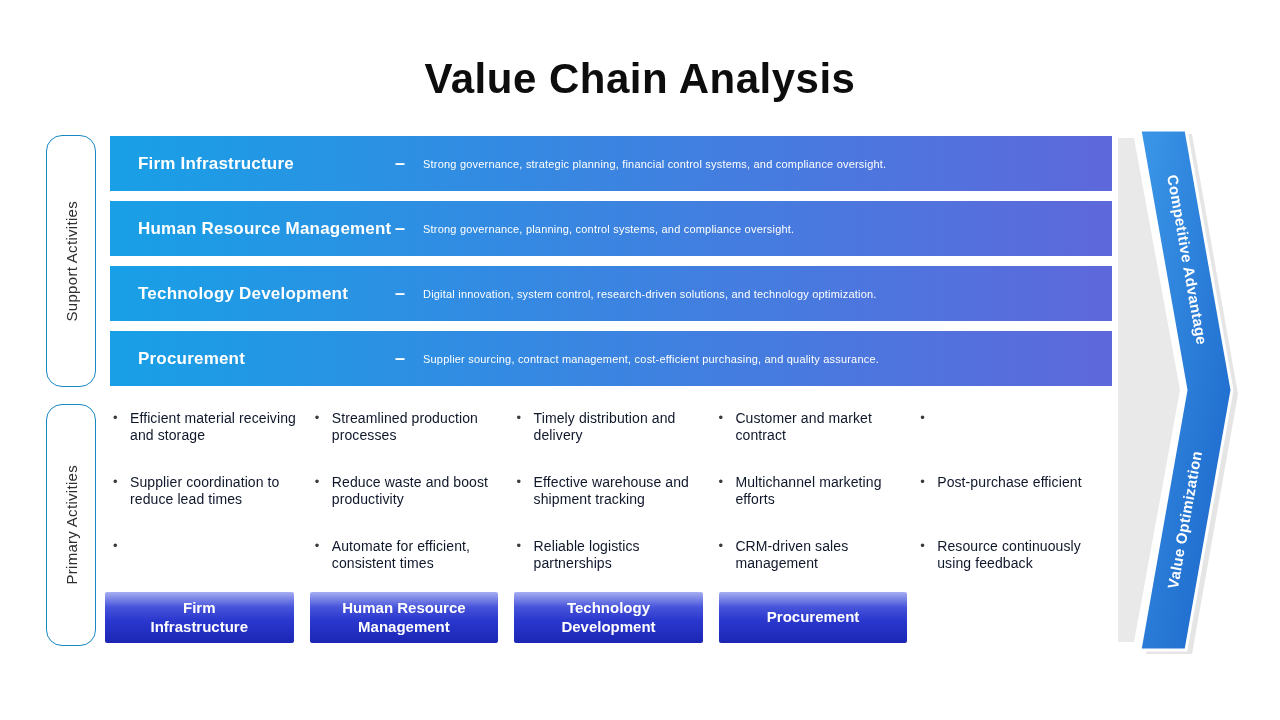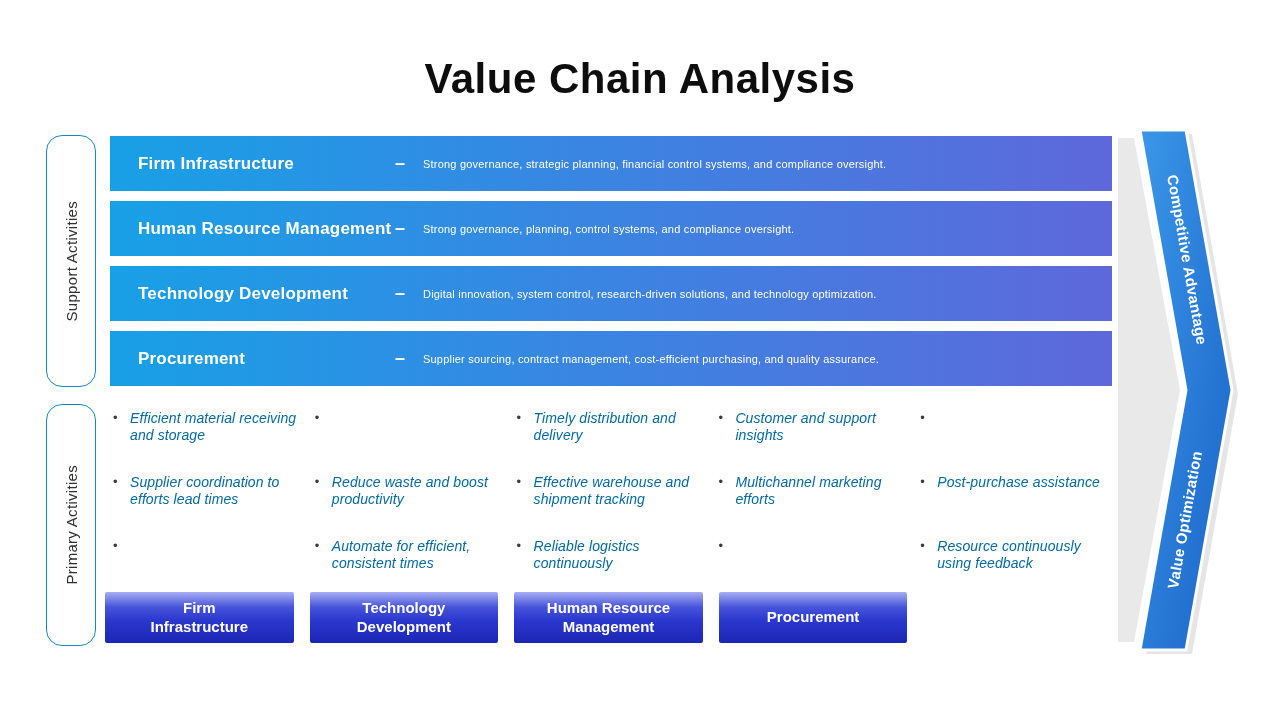--- a/index.html
+++ b/index.html
@@ -23,21 +23,21 @@
          background:linear-gradient(90deg,#18A0E6 0%,#5E68DB 100%); }
   .bar-label { flex:none; width:285px; padding-left:28px; font-size:17px; font-weight:700; letter-spacing:0.2px; }
   .bar-dash  { flex:none; font-size:18px; font-weight:700; margin-right:18px; }
   .bar-desc  { font-size:11px; font-weight:400; letter-spacing:0.2px; white-space:nowrap; }
 
   
   .bullets-grid { position:absolute; left:107px; top:406px; width:1007px;
                   display:grid; grid-template-columns:repeat(5,1fr); column-gap:2px; }
   .bullet-item { display:flex; height:64px; padding:4px 0 0 6px; }
   .bullet-marker { flex:none; width:17px; font-size:13px; color:#3a3a3a; line-height:1.3; }
-  .bullet-text { font-size:14px; color:#0369a1; line-height:1.22; max-width:172px; letter-spacing:0.1px;font-style:italic; }
+  .bullet-text { font-size:14px; color:#0f172a; line-height:1.22; max-width:172px; letter-spacing:0.1px; }
 
   
   .buttons-row { position:absolute; left:105px; top:592px; width:1007px;
                  display:grid; grid-template-columns:repeat(5,1fr); gap:16px; }
   .chain-btn { height:51px; display:flex; align-items:center; justify-content:center;
                text-align:center; color:#fff; font-size:15px; font-weight:700; line-height:1.25;
                white-space:pre-line; border-radius:2px;
                background:linear-gradient(180deg,#A6AEF2 0%,#4653DA 30%,#2B38CE 55%,#1B26B4 100%); }
 
   
@@ -82,29 +82,30 @@
   </div>
 
   <div class="bullets-grid">
     <div class="bullet-col">
       <div class="bullet-item">
         <span class="bullet-marker">•</span>
         <span class="bullet-text">Efficient material receiving and storage</span>
       </div>
       <div class="bullet-item">
         <span class="bullet-marker">•</span>
-        <span class="bullet-text">Supplier coordination to efforts lead times</span>
+        <span class="bullet-text">Supplier coordination to reduce lead times</span>
       </div>
       <div class="bullet-item">
         <span class="bullet-marker">•</span>
       </div>
     </div>
     <div class="bullet-col">
       <div class="bullet-item">
         <span class="bullet-marker">•</span>
+        <span class="bullet-text">Streamlined production processes</span>
       </div>
       <div class="bullet-item">
         <span class="bullet-marker">•</span>
         <span class="bullet-text">Reduce waste and boost productivity</span>
       </div>
       <div class="bullet-item">
         <span class="bullet-marker">•</span>
         <span class="bullet-text">Automate for efficient, consistent times</span>
       </div>
     </div>
@@ -112,58 +113,59 @@
       <div class="bullet-item">
         <span class="bullet-marker">•</span>
         <span class="bullet-text">Timely distribution and delivery</span>
       </div>
       <div class="bullet-item">
         <span class="bullet-marker">•</span>
         <span class="bullet-text">Effective warehouse and shipment tracking</span>
       </div>
       <div class="bullet-item">
         <span class="bullet-marker">•</span>
-        <span class="bullet-text">Reliable logistics continuously</span>
+        <span class="bullet-text">Reliable logistics partnerships</span>
       </div>
     </div>
     <div class="bullet-col">
       <div class="bullet-item">
         <span class="bullet-marker">•</span>
-        <span class="bullet-text">Customer and support insights</span>
+        <span class="bullet-text">Customer and market contract</span>
       </div>
       <div class="bullet-item">
         <span class="bullet-marker">•</span>
         <span class="bullet-text">Multichannel marketing efforts</span>
       </div>
       <div class="bullet-item">
         <span class="bullet-marker">•</span>
+        <span class="bullet-text">CRM-driven sales management</span>
       </div>
     </div>
     <div class="bullet-col">
       <div class="bullet-item">
         <span class="bullet-marker">•</span>
       </div>
       <div class="bullet-item">
         <span class="bullet-marker">•</span>
-        <span class="bullet-text">Post-purchase assistance</span>
+        <span class="bullet-text">Post-purchase efficient</span>
       </div>
       <div class="bullet-item">
         <span class="bullet-marker">•</span>
         <span class="bullet-text">Resource continuously using feedback</span>
       </div>
     </div>
   </div>
 
   <div class="buttons-row">
     <div class="chain-btn">Firm
 Infrastructure</div>
+    <div class="chain-btn">Human Resource
+Management</div>
     <div class="chain-btn">Technology
 Development</div>
-    <div class="chain-btn">Human Resource
-Management</div>
     <div class="chain-btn">Procurement</div>
   </div>
 
   <svg class="arrow-svg" width="124" height="526" viewBox="0 0 124 526">
     <defs>
       <linearGradient id="bandGrad" x1="0" y1="0" x2="1" y2="1">
         <stop offset="0" stop-color="#3B97E8"></stop>
         <stop offset="1" stop-color="#1A63C8"></stop>
       </linearGradient>
     </defs>

